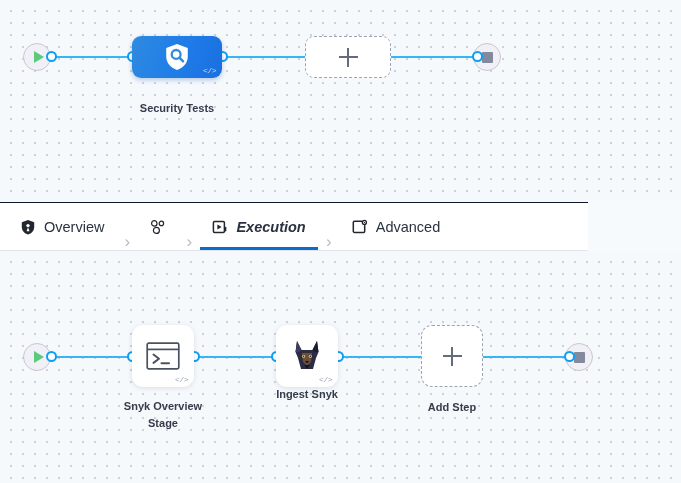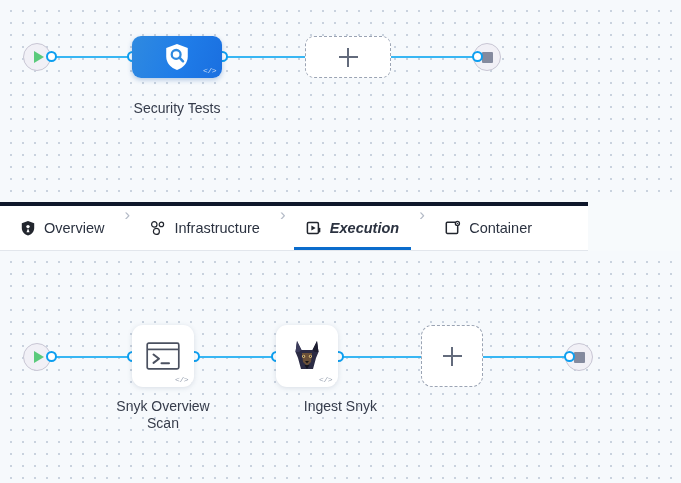--- a/index.html
+++ b/index.html
@@ -104,34 +104,35 @@
   .plus::before, .plus::after {
     content: ""; position: absolute; background: #636b7c;
   }
   .plus::before { left: 8px; top: 0; width: 2px; height: 19px; }
   .plus::after  { top: 8px; left: 0; height: 2px; width: 19px; }
 
   
   .caption {
     position: absolute;
     text-align: center;
-    font-size: 14px;
+    font-size: 11px;
     color: #363c4b;
     line-height: 17px;
     z-index: 2;
+    font-weight: bold;
   }
 
   
   .tabbar {
     position: absolute; left: 0; top: 202px;
     width: 588px; height: 49px;
     background: #ffffff;
-    border-top: 4px solid #0f172a;
+    border-top: 1px solid #0f172a;
     border-bottom: 1px solid #e2e6ec;
-    display: flex; align-items: flex-start;
+    display: flex; align-items: flex-end;
     z-index: 20;
   }
   .tab {
     display: flex; align-items: center; gap: 8px;
     height: 100%;
     padding: 0 2px;
     font-size: 14.5px;
     color: #2b3240;
     position: relative;
     cursor: pointer;
@@ -200,21 +201,20 @@
     </div>
 
     <div class="chevron">›</div>
 
     <div class="tab">
       <svg class="tab-icon" viewBox="0 0 16 16">
         <circle cx="4.3" cy="4.4" r="2.7" fill="none" stroke="#22262e" stroke-width="1.2"></circle>
         <circle cx="11.4" cy="4.4" r="2.2" fill="none" stroke="#22262e" stroke-width="1.2"></circle>
         <circle cx="6.4" cy="11.4" r="3.0" fill="none" stroke="#22262e" stroke-width="1.2"></circle>
       </svg>
-      <span>Infrastructure</span>
     </div>
 
     <div class="chevron">›</div>
 
     <div class="tab active">
       <svg class="tab-icon" viewBox="0 0 16 16">
         <rect x="1.4" y="2.6" width="11" height="10.8" rx="1.2" fill="none" stroke="#22262e" stroke-width="1.5"></rect>
         <path d="M5.4 5.6 L9.6 8 L5.4 10.4 Z" fill="#22262e"></path>
         <line x1="13.6" y1="8.4" x2="13.6" y2="11.8" stroke="#22262e" stroke-width="1.5" stroke-linecap="round"></line>
       </svg>
@@ -222,21 +222,21 @@
     </div>
 
     <div class="chevron">›</div>
 
     <div class="tab">
       <svg class="tab-icon" viewBox="0 0 16 16">
         <path d="M10.2 2.2 H2.4 A1.1 1.1 0 0 0 1.3 3.3 V12.3 A1.1 1.1 0 0 0 2.4 13.4 H11.6 A1.1 1.1 0 0 0 12.7 12.3 V6.4" fill="none" stroke="#22262e" stroke-width="1.5" stroke-linecap="round"></path>
         <circle cx="12.4" cy="3.4" r="2.0" fill="none" stroke="#22262e" stroke-width="1.4"></circle>
         <circle cx="12.4" cy="3.4" r="0.6" fill="#22262e"></circle>
       </svg>
-      <span>Container</span>
+      <span>Advanced</span>
     </div>
   </div>
 
   <div class="canvas" id="step-canvas">
 
     <div class="wire" style="left:50px; top:105px; width:84px;"></div>
     <div class="wire" style="left:199px; top:105px; width:80px;"></div>
     <div class="wire" style="left:343px; top:105px; width:79px;"></div>
     <div class="wire" style="left:483px; top:105px; width:85px;"></div>
 
@@ -251,47 +251,48 @@
         <line x1="1.2" y1="7.4" x2="32.8" y2="7.4" stroke="#4b5160" stroke-width="1.7"></line>
         <path d="M7.5 12.5 L13 16.7 L7.5 20.9" fill="none" stroke="#4b5160" stroke-width="2" stroke-linecap="round" stroke-linejoin="round"></path>
         <line x1="15.5" y1="21.2" x2="23" y2="21.2" stroke="#4b5160" stroke-width="2" stroke-linecap="round"></line>
       </svg>
       <span class="codetag">&lt;/&gt;</span>
     </div>
     <div class="port" style="left:127px; top:100px;"></div>
     <div class="port" style="left:189px; top:100px;"></div>
     <div class="caption" style="left:93px; top:147px; width:140px;">
       <div>Snyk Overview</div>
-      <div>Scan</div>
+      <div>Stage</div>
     </div>
 
     <div class="step-node" style="left:276px; top:74px;">
       <svg width="32" height="34" viewBox="0 0 32 34">
         <path d="M6 2 L10.5 11 L21.5 11 L26 2 L27.5 13 L25 19 L22 30 L10 30 L7 19 L4.5 13 Z" fill="#2b2b44"></path>
         <path d="M6 2 L10.5 11 L8 13 L4.5 13 Z" fill="#3c3c5c"></path>
         <path d="M26 2 L21.5 11 L24 13 L27.5 13 Z" fill="#1d1d30"></path>
         <path d="M11 14 L21 14 L20 23 L16 27 L12 23 Z" fill="#6a5038"></path>
         <path d="M13.5 26 L18.5 26 L16 30 Z" fill="#14141f"></path>
         <circle cx="12.6" cy="17.2" r="1.5" fill="#e8c77a"></circle>
         <circle cx="19.4" cy="17.2" r="1.5" fill="#e8c77a"></circle>
         <circle cx="12.6" cy="17.2" r="0.7" fill="#1b1b28"></circle>
         <circle cx="19.4" cy="17.2" r="0.7" fill="#1b1b28"></circle>
         <path d="M14 22 L18 22 L16 24.2 Z" fill="#111118"></path>
       </svg>
       <span class="codetag">&lt;/&gt;</span>
     </div>
     <div class="port" style="left:271px; top:100px;"></div>
     <div class="port" style="left:333px; top:100px;"></div>
-    <div class="caption" style="left:237px; top:147px; width:140px;text-align:right;">
+    <div class="caption" style="left:237px; top:135px; width:140px;">
       <div>Ingest Snyk</div>
     </div>
 
     <div class="add-node" id="add-step-node" style="left:421px; top:74px;">
       <div class="plus"></div>
     </div>
+    <div class="caption" style="left:382px; top:148px; width:140px;">Add Step</div>
 
     <div class="port" style="left:564px; top:100px;"></div>
     <div class="terminal" style="left:565px; top:92px;">
       <div class="stop-sq"></div>
     </div>
   </div>
 
 </div>
 
 </body></html>

